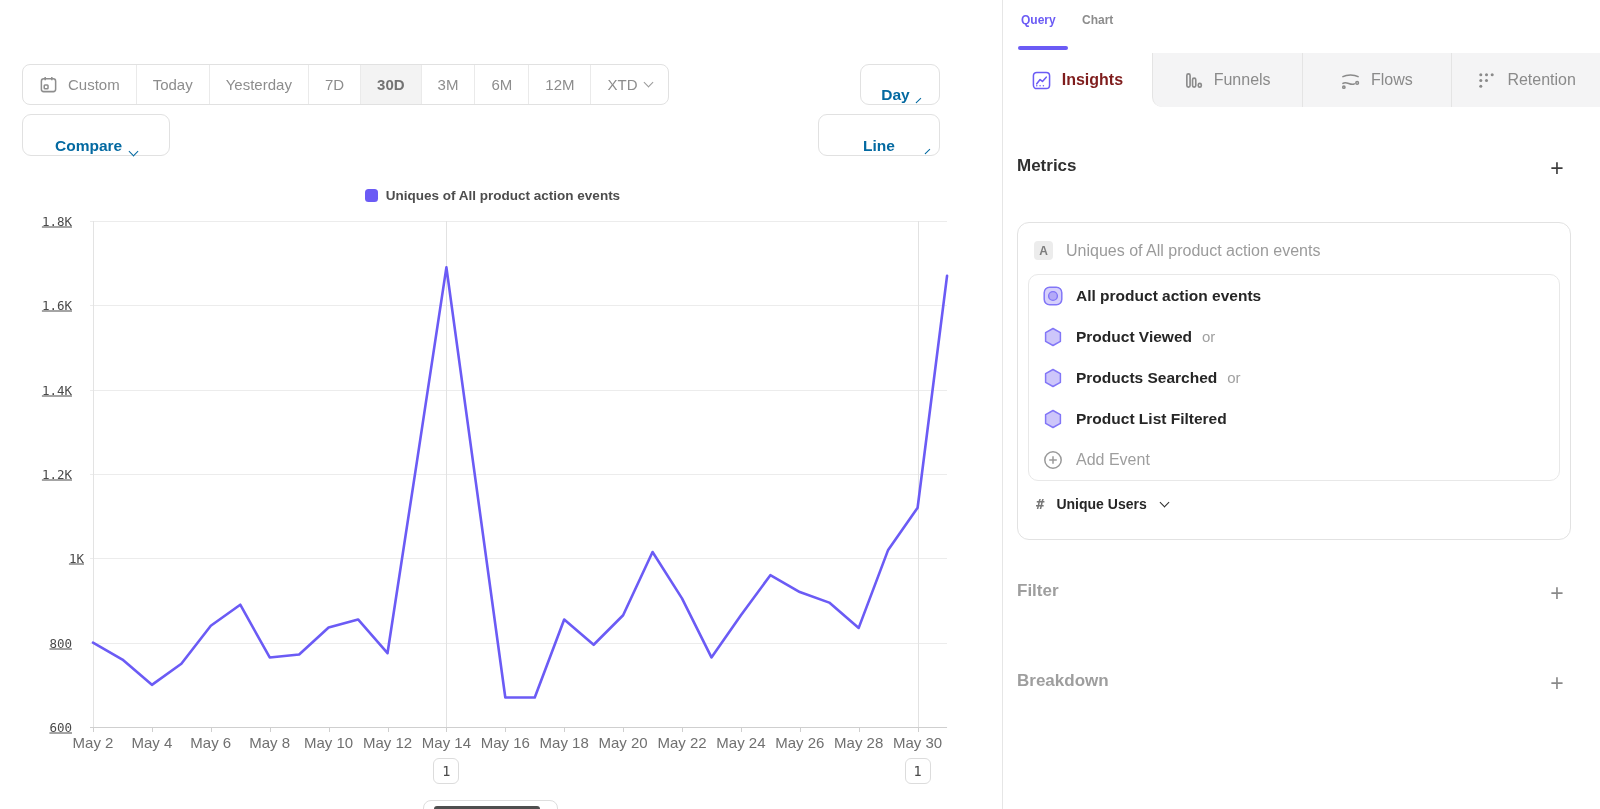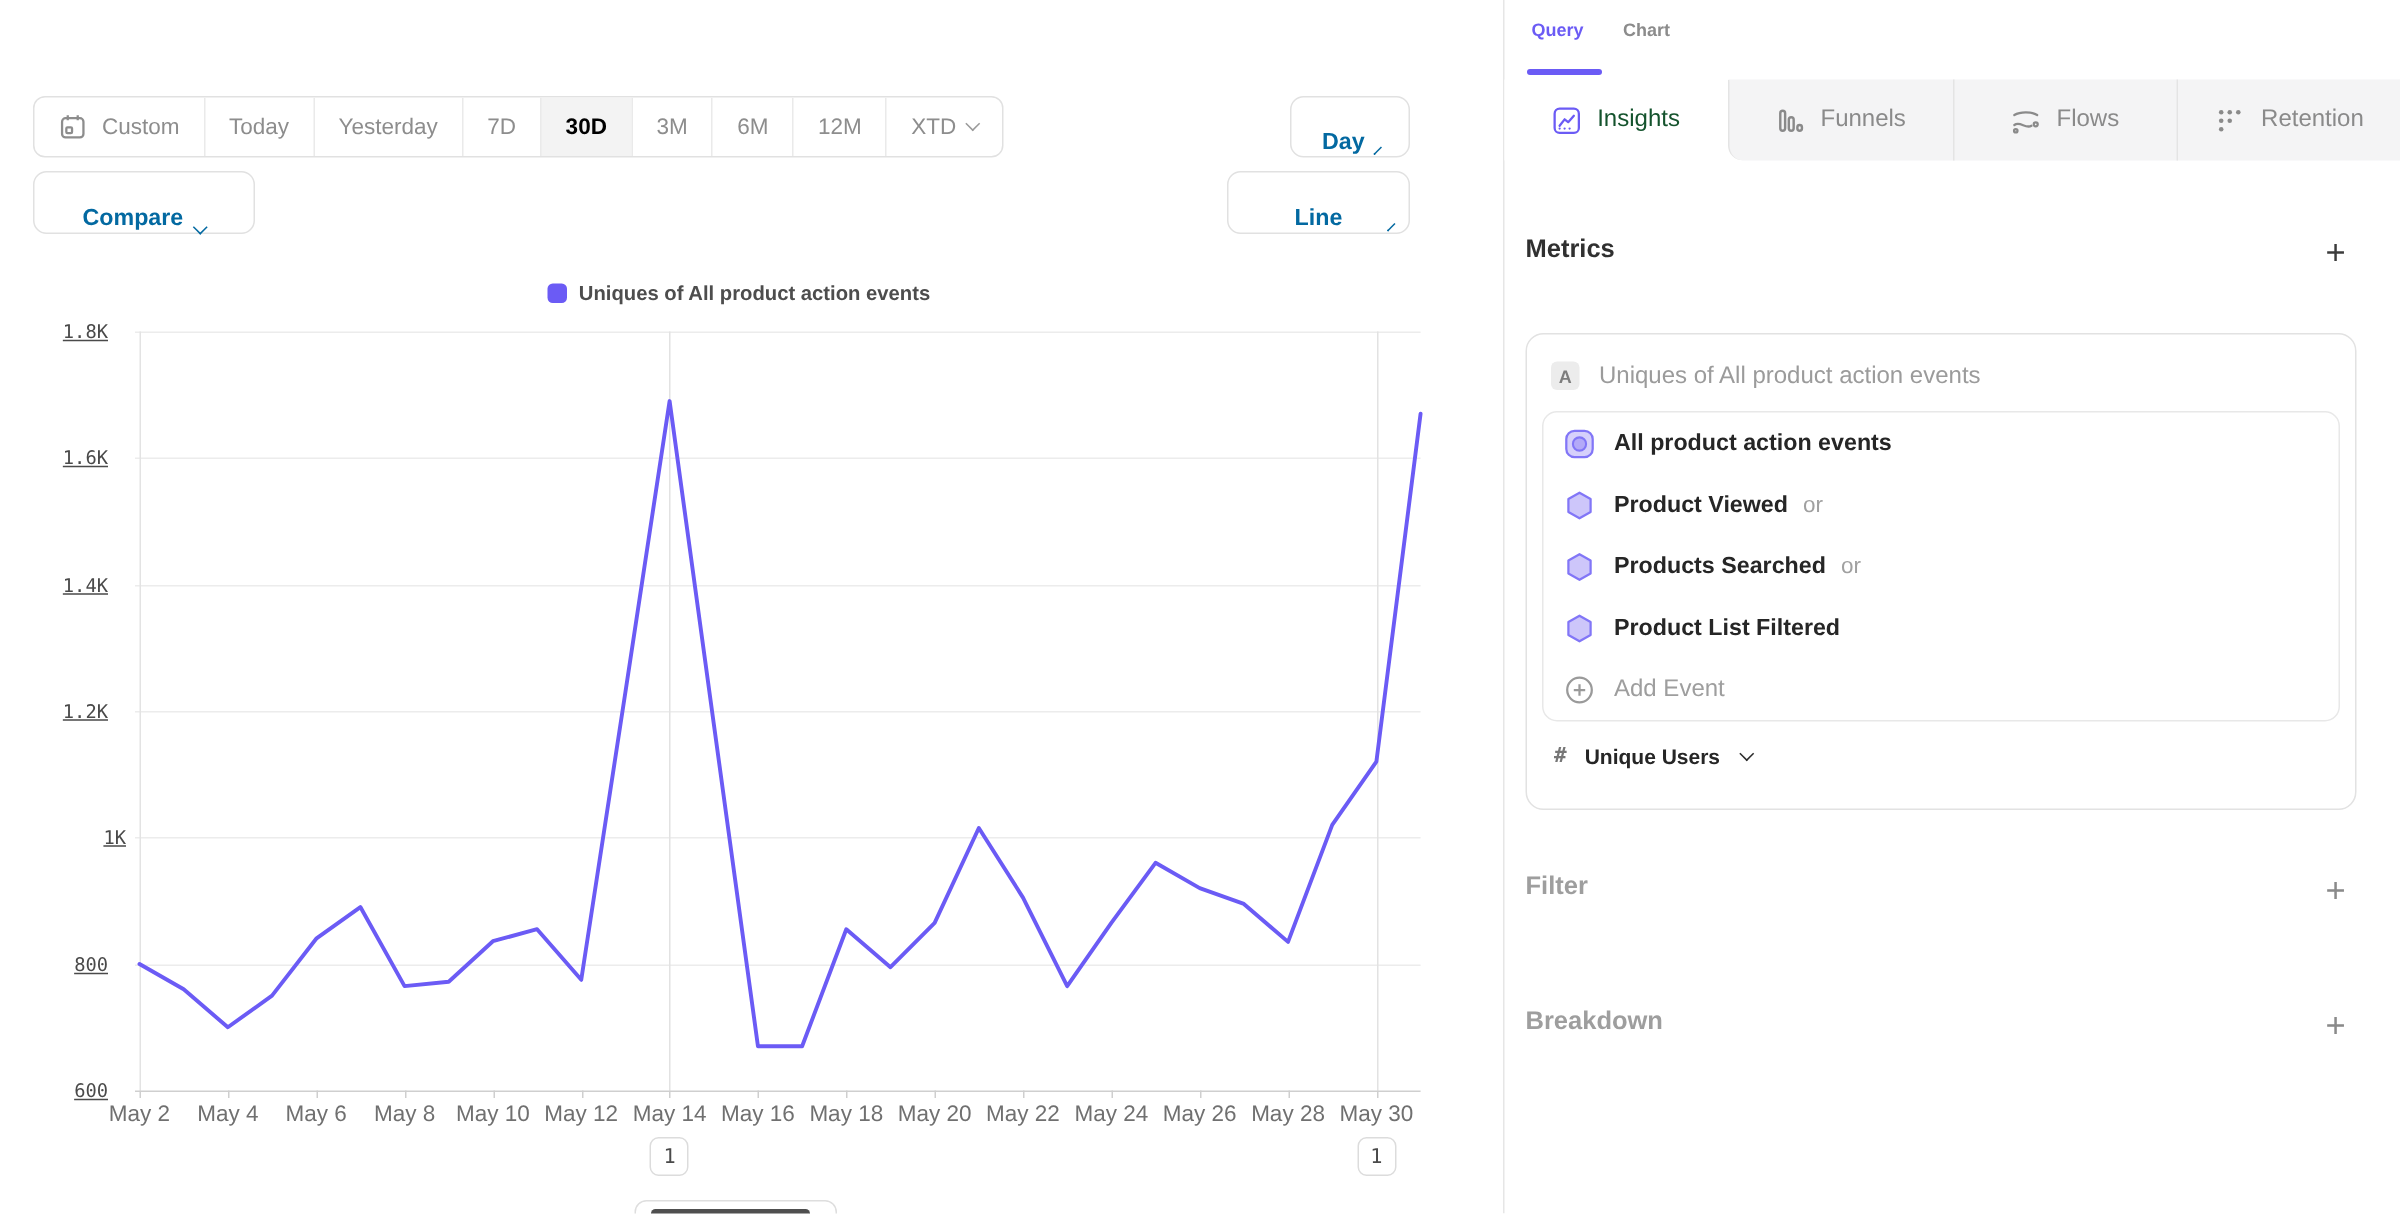--- a/index.html
+++ b/index.html
@@ -8,21 +8,21 @@
   #app { position:relative; width:1600px; height:809px; background:#fff; }
 
   
   #left-pane { position:absolute; left:0; top:0; width:1002px; height:809px; background:#fff; }
 
   .btn-group { position:absolute; left:22px; top:64px; height:41px; display:flex; align-items:stretch;
                border:1px solid #e1e1e1; border-radius:8px; background:#fff; overflow:hidden; }
   .seg { display:flex; align-items:center; padding:0 16px; font-size:15px; color:#8d8d8d;
          border-left:1px solid #eaeaea; cursor:pointer; white-space:nowrap; }
   .seg:first-child { border-left:none; }
-  .seg.active { background:#f3f3f3; color:#000000; font-weight:700; }
+  .seg.active { background:#f3f3f3; color:#737373; font-weight:700; }
   .chev { display:inline-block; width:7px; height:7px; border-right:1.8px solid currentColor;
           border-bottom:1.8px solid currentColor; transform:rotate(45deg); margin-left:8px; margin-top:-4px; }
   .chev.gray { color:#9a9a9a; }
 
   .pill { position:absolute; height:42px; display:flex; align-items:flex-end; padding:0 32px;
           border:1px solid #e1e1e1; border-radius:9px; background:#fff; font-size:15.5px;
           color:#0369a1; font-weight:600; cursor:pointer; }
   .icon-cal { width:19px; height:19px; margin-right:10px; color:#8d8d8d; }
   .icon-line { width:21px; height:18px; margin-right:9px; color:#1d1d1d; }
 
@@ -49,21 +49,21 @@
   .qtab { position:absolute; top:13px; font-size:12px; cursor:pointer; }
   #tab-query { left:18px; color:#6b5bf5; font-weight:700; }
   #tab-chart { left:79px; color:#8c8c8c; font-weight:600; }
   #query-underline { position:absolute; left:15px; top:46px; width:50px; height:4px;
                      border-radius:2px; background:#6b5bf5; }
 
   #view-strip { position:absolute; left:0; top:53px; width:598px; height:54px; display:flex; }
   .vtab { flex:1; display:flex; align-items:center; justify-content:center; gap:11px;
           font-size:16px; color:#8a8a8a; background:#f4f4f5; border-left:1px solid #e4e4e4;
           cursor:pointer; }
-  .vtab.active { background:#ffffff; border-left:none; color:#14532d; font-weight:400;
+  .vtab.active { background:#ffffff; border-left:none; color:#7f1d1d; font-weight:700;
                  border-bottom-right-radius:0; }
   .vtab:nth-child(2){ border-bottom-left-radius:10px; }
   .vicon { width:19px; height:19px; flex:0 0 auto; }
 
   .section-head { position:absolute; left:14px; font-size:17px; font-weight:700; }
   .plus-btn { position:absolute; left:541px; width:26px; height:26px; display:flex; align-items:center;
               justify-content:center; font-size:23px; font-weight:300; cursor:pointer; line-height:1; }
 
   #metric-card { position:absolute; left:14px; top:222px; width:554px; height:318px;
                  border:1px solid #e2e2e2; border-radius:12px; background:#fff; }

